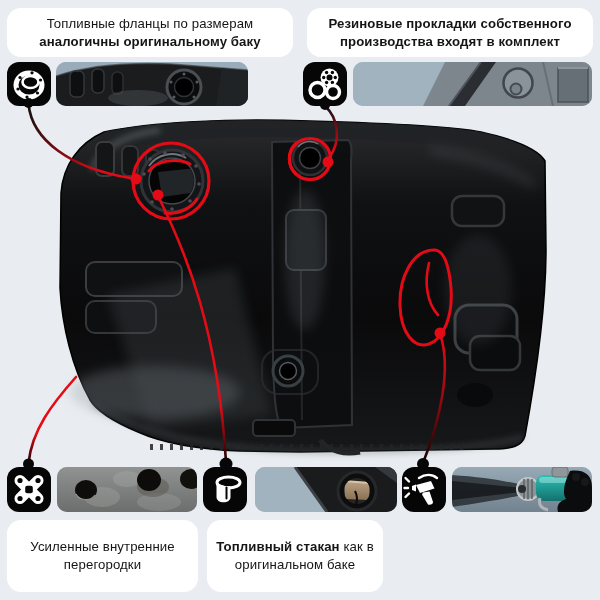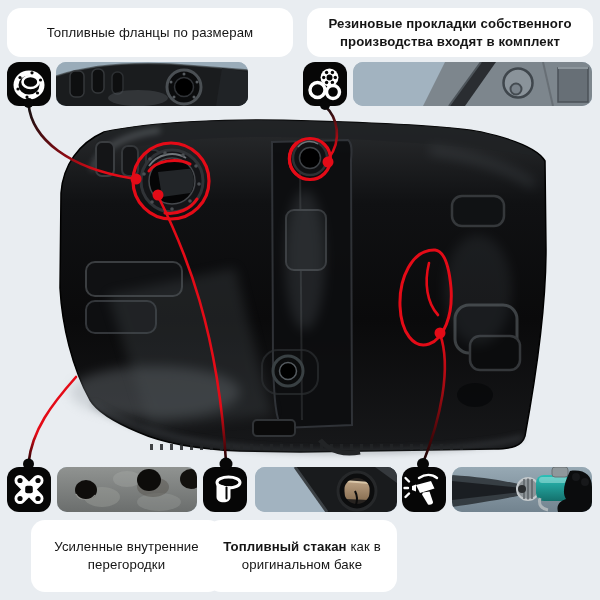--- a/index.html
+++ b/index.html
@@ -11,41 +11,42 @@
        padding:0 8px;box-sizing:border-box;}
   .cap .b, .b{font-weight:700;}
   .tile{position:absolute;width:44px;height:44px;background:#060606;border-radius:12px;}
   .tile svg{display:block;width:100%;height:100%;}
   .photo{position:absolute;border-radius:10px;overflow:hidden;background:#a2b3c0;}
   .photo svg{display:block;width:100%;height:100%;}
   #scene{position:absolute;left:0;top:0;width:600px;height:600px;pointer-events:none;}
   
   #cap-tl{left:7px;top:8px;width:286px;height:49px;}
   #cap-tr{left:307px;top:8px;width:286px;height:49px;font-weight:bold;}
-  #cap-bl{left:7px;top:520px;width:191px;height:72px;margin-left:24px;}
-  #cap-bc{left:207px;top:520px;width:190px;height:72px;}
+  #cap-bl{left:7px;top:520px;width:191px;height:72px;}
+  #cap-bc{left:207px;top:520px;width:176px;height:72px;}
   #cap-br{left:410px;top:520px;width:183px;height:72px;}
   #tile-flange{left:7px;top:62px;}
   #photo-flange{left:56px;top:62px;width:192px;height:44px;}
   #tile-gasket{left:303px;top:62px;}
   #photo-gasket{left:353px;top:62px;width:239px;height:44px;}
   #tile-baffle{left:7px;top:467px;height:45px;}
   #photo-baffle{left:57px;top:467px;width:140px;height:45px;}
   #tile-cup{left:203px;top:467px;height:45px;}
   #photo-cup{left:255px;top:467px;width:142px;height:45px;}
   #tile-spray{left:402px;top:467px;height:45px;}
   #photo-spray{left:452px;top:467px;width:140px;height:45px;}
 </style>
 </head>
 <body>
 
 <div class="canvas">
 
   <div class="cap" id="cap-tl">
     <div>Топливные фланцы по размерам</div>
+    <div class="b">аналогичны оригинальному баку</div>
   </div>
   <div class="cap" id="cap-tr">
     <div>Резиновые прокладки собственного производства входят в комплект</div>
   </div>
   <div class="cap" id="cap-bl">
     <div>Усиленные внутренние перегородки</div>
   </div>
   <div class="cap" id="cap-bc">
     <div><span class="b">Топливный стакан</span><span> как в оригинальном баке</span></div>
   </div>

